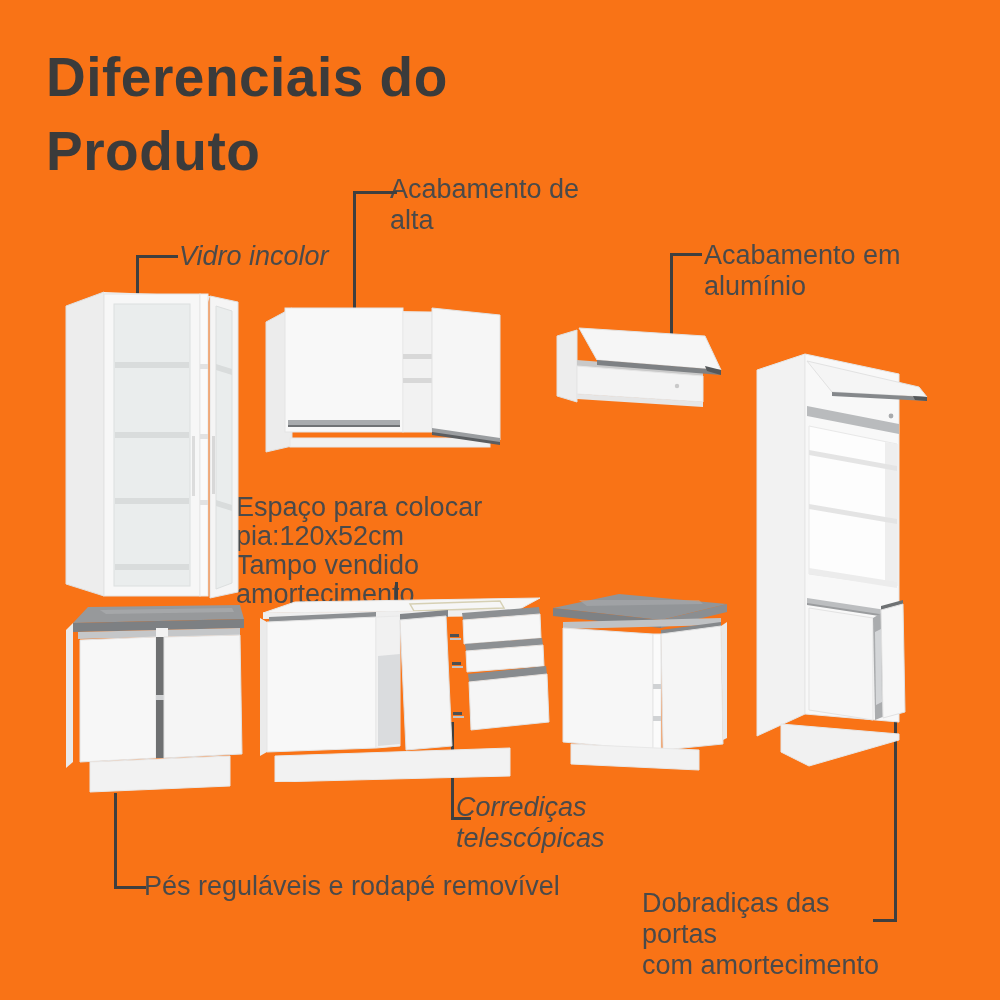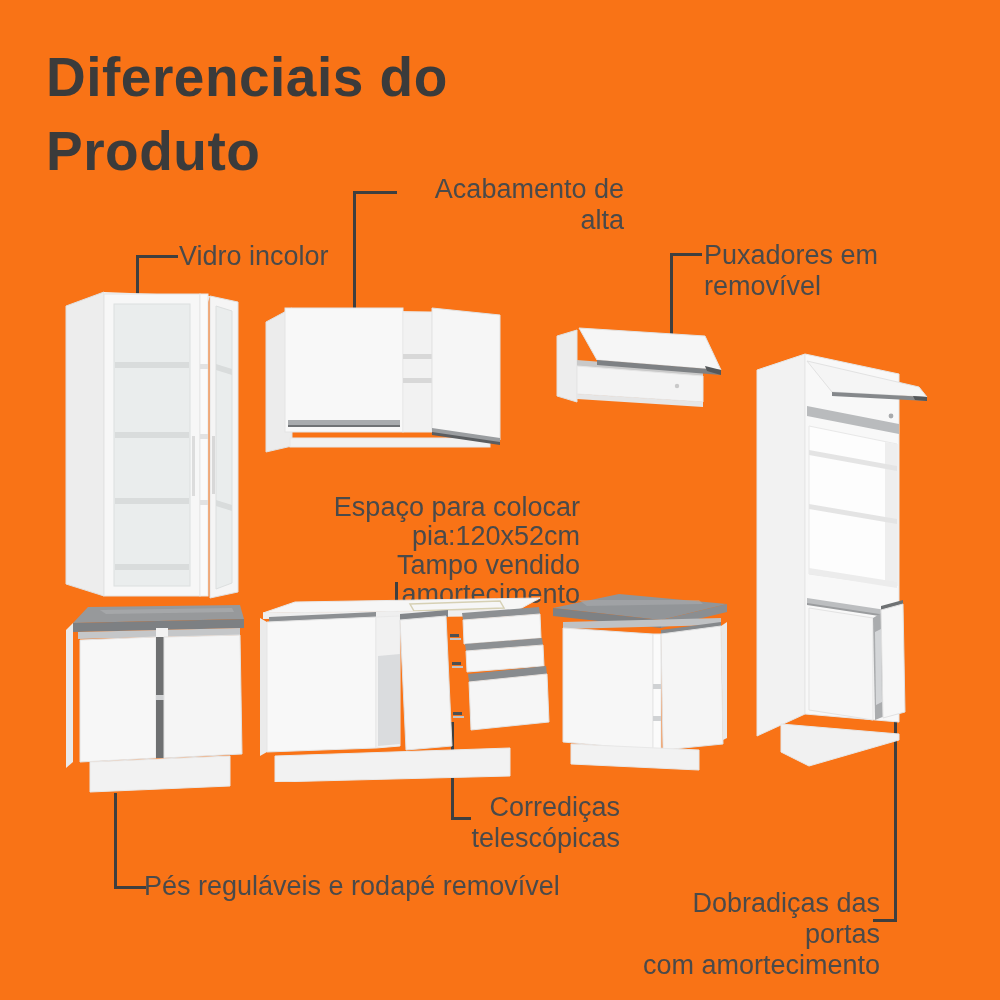--- a/index.html
+++ b/index.html
@@ -4,27 +4,27 @@
 <style>
   * { margin:0; padding:0; box-sizing:border-box; }
   html,body { width:1000px; height:1000px; background:#ffffff; overflow:hidden;
               font-family:"Liberation Sans", sans-serif; }
   #canvas { position:relative; width:1000px; height:1000px; background:#f97316; }
 
   .title { position:absolute; left:46px; top:40px; font-size:55px; font-weight:700;
            color:#3b3b3b; line-height:74px; letter-spacing:0.5px; }
 
   .label { position:absolute; font-size:27px; color:#4a4a4a; line-height:31px; }
-  .label.center { text-align:right; }
+  .label.center { text-align:left; }
 
   .lbl-acabamento { left:390px; top:174px; width:234px; }
-  .lbl-vidro      { left:179px; top:241px; }
+  .lbl-vidro      { left:179px; top:241px;font-style:italic; }
   .lbl-puxadores  { left:704px; top:240px; }
   .lbl-espaco     { left:236px; top:493px; width:344px; line-height:29px; }
-  .lbl-corredicas { left:456px; top:792px; width:164px; }
+  .lbl-corredicas { left:456px; top:792px; width:164px;font-style:italic; }
   .lbl-pes        { left:144px; top:871px; }
   .lbl-dobradicas { left:642px; top:888px; width:238px; }
 
   .connector { position:absolute; background:#3f3f3f; }
 
   .illus { position:absolute; }
   svg { display:block; }
 </style>
 </head>
 <body>
@@ -33,21 +33,21 @@
 
   <div class="title">
     <div>Diferenciais do</div>
     <div>Produto</div>
   </div>
 
   <div class="label center lbl-acabamento">
     <div>Acabamento de alta</div>
   </div>
   <div class="label lbl-vidro">Vidro incolor</div>
-  <div class="label lbl-puxadores">Puxadores em removível</div>
+  <div class="label lbl-puxadores">Acabamento em alumínio</div>
   <div class="label center lbl-espaco">
     <div>Espaço para colocar</div>
     <div>pia:120x52cm</div>
     <div>Tampo vendido amortecimento</div>
   </div>
   <div class="label center lbl-corredicas">
     <div>Corrediças</div>
     <div>telescópicas</div>
   </div>
   <div class="label center lbl-dobradicas">

